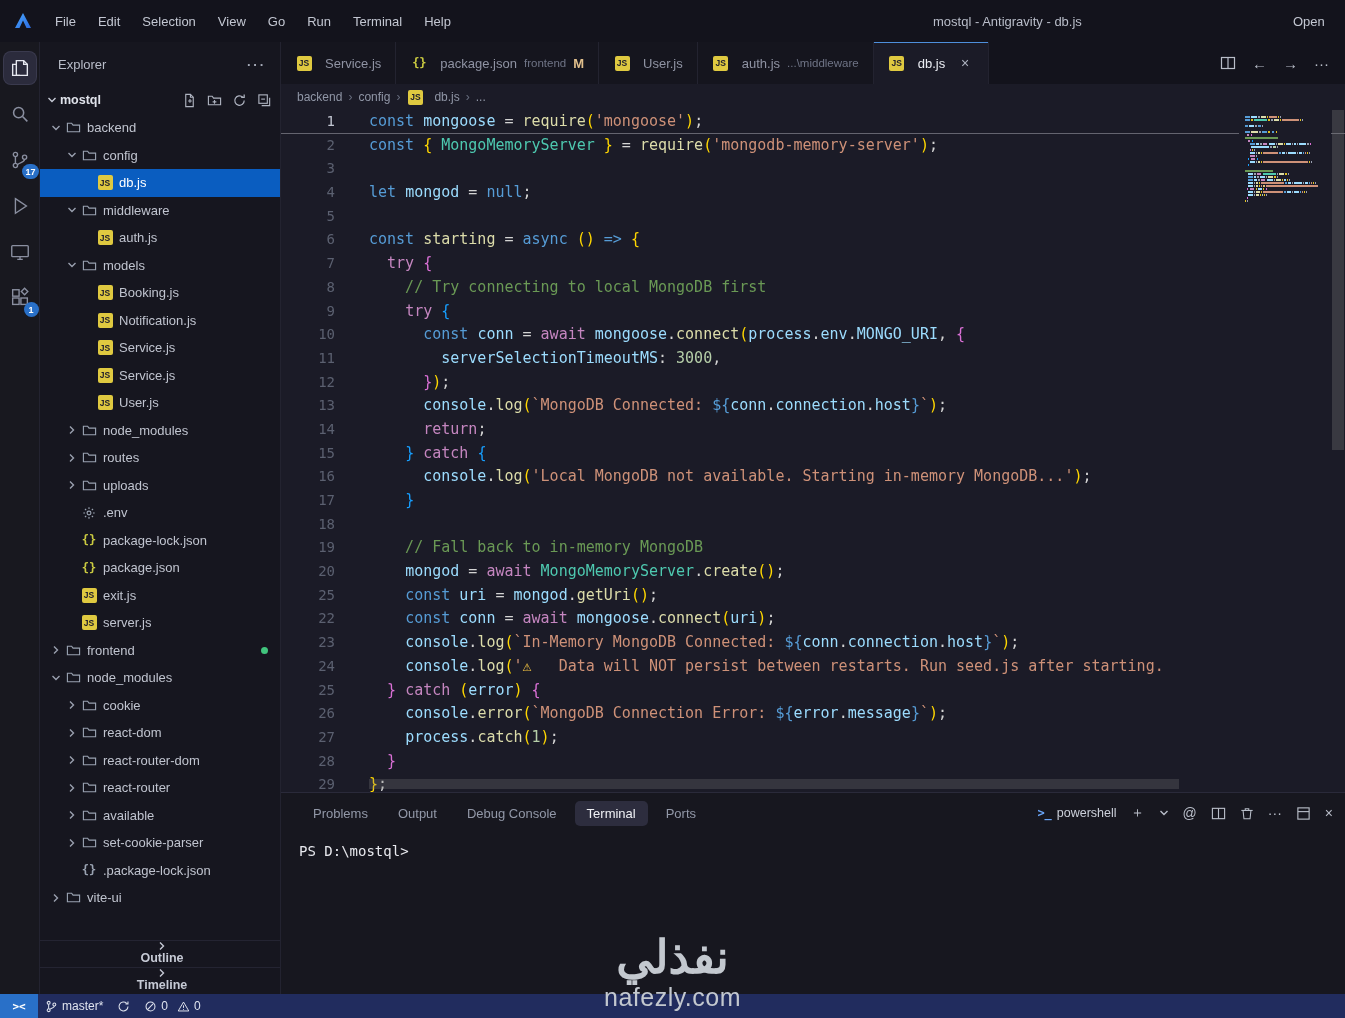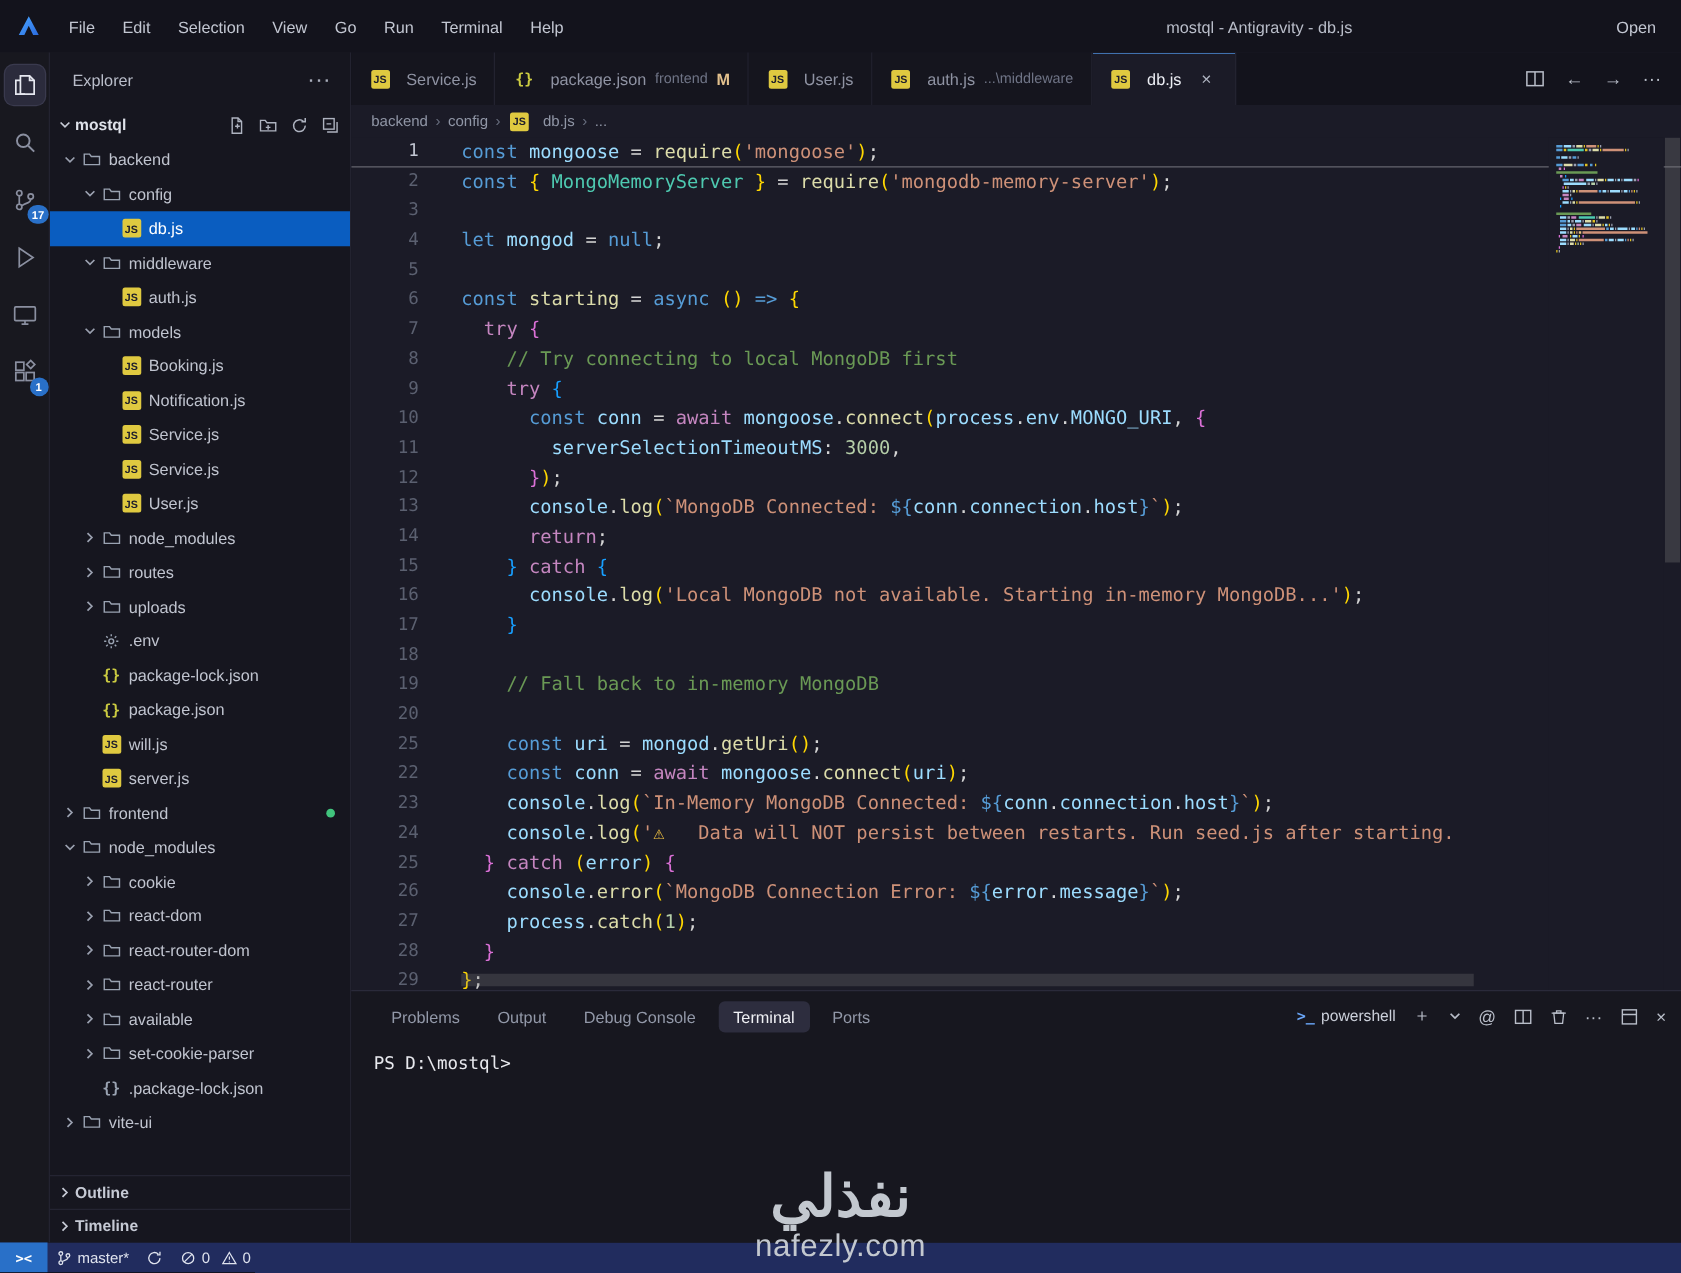--- a/index.html
+++ b/index.html
@@ -32,21 +32,21 @@
   .ws-actions svg { display:block; }
   .tree { flex:1; overflow:hidden; }
   .tree-row { height:27.5px; display:flex; align-items:center; color:#c0c4cf; cursor:default; white-space:nowrap; }
   .tree-row.selected { background:#0a5dc0; color:#ffffff; }
   .chev { width:16px; display:flex; align-items:center; justify-content:center; color:#9aa0af; flex:none; }
   .spacer16 { width:16px; flex:none; }
   .ticon { width:18px; display:flex; align-items:center; justify-content:center; margin-right:5px; flex:none; }
   .js-badge { width:15px; height:15px; background:#dfc940; color:#20202c; font-size:8.5px; font-weight:bold; display:flex; align-items:center; justify-content:center; border-radius:2px; font-family:"Liberation Sans",sans-serif; }
   .braces { font-family:"DejaVu Sans Mono",monospace; font-weight:bold; font-size:12px; }
   .mod-dot { width:7px; height:7px; border-radius:50%; background:#41c47d; margin:0 12px 0 auto; flex:none; }
-  .sb-section { height:27px; border-top:1px solid #242432; display:flex; align-items:center; padding-left:4px; font-weight:bold; font-size:12.5px; color:#c6cad5; }
+  .sb-section { height:27px; border-top:1px solid #242432; display:flex; align-items:center; padding-left:4px; font-weight:bold; font-size:12.5px; color:#c6cad5;flex-direction:column; }
   
   .editor-col { flex:1; display:flex; flex-direction:column; min-width:0; background:#1b1b27; }
   .tabbar { height:42px; background:#13131c; display:flex; align-items:stretch; }
   .tabs { display:flex; }
   .tab { display:flex; align-items:center; gap:7px; padding:0 14px; background:#15151e; border-right:1px solid #232330; color:#8f93a3; font-size:13px; cursor:default; white-space:nowrap; }
   .tab.active { background:#1b1b27; color:#eceef4; box-shadow:inset 0 1px 0 #4e8fdb; }
   .tab .desc { color:#6f7486; font-size:11.5px; }
   .tab .mbadge { color:#e2c08d; font-weight:bold; }
   .tab .close { margin-left:4px; color:#aeb3c0; font-size:14px; width:18px; height:18px; display:flex; align-items:center; justify-content:center; border-radius:4px; }
   .tab-actions { margin-left:auto; display:flex; align-items:center; gap:16px; padding:0 16px; color:#b9bec9; font-size:15px; }
@@ -373,21 +373,21 @@
             <span class="ticon">
               <span class="braces" style="color: rgb(203, 203, 65);">{}</span>
             </span>
             <span>package.json</span>
           </div>
           <div class="tree-row" style="padding-left: 24px;">
             <span class="spacer16"></span>
             <span class="ticon">
               <span class="js-badge">JS</span>
             </span>
-            <span>will.js</span>
+            <span>exit.js</span>
           </div>
           <div class="tree-row" style="padding-left: 24px;">
             <span class="spacer16"></span>
             <span class="ticon">
               <span class="js-badge">JS</span>
             </span>
             <span>server.js</span>
           </div>
           <div class="tree-row" style="padding-left: 8px;">
             <span class="chev">
@@ -617,21 +617,21 @@
             <div class="code-line"><span class="ln">10</span><span class="ct"><span class="tk-p">      </span><span class="tk-k">const </span><span class="tk-v">conn</span><span class="tk-p"> = </span><span class="tk-c">await</span><span class="tk-p"> </span><span class="tk-v">mongoose</span><span class="tk-p">.</span><span class="tk-f">connect</span><span class="tk-b1">(</span><span class="tk-v">process</span><span class="tk-p">.</span><span class="tk-v">env</span><span class="tk-p">.</span><span class="tk-v">MONGO_URI</span><span class="tk-p">, </span><span class="tk-b2">{</span></span></div>
             <div class="code-line"><span class="ln">11</span><span class="ct"><span class="tk-p">        </span><span class="tk-v">serverSelectionTimeoutMS</span><span class="tk-p">: </span><span class="tk-n">3000</span><span class="tk-p">,</span></span></div>
             <div class="code-line"><span class="ln">12</span><span class="ct"><span class="tk-p">      </span><span class="tk-b2">}</span><span class="tk-b1">)</span><span class="tk-p">;</span></span></div>
             <div class="code-line"><span class="ln">13</span><span class="ct"><span class="tk-p">      </span><span class="tk-v">console</span><span class="tk-p">.</span><span class="tk-f">log</span><span class="tk-b1">(</span><span class="tk-s">`MongoDB Connected: </span><span class="tk-k">${</span><span class="tk-v">conn</span><span class="tk-p">.</span><span class="tk-v">connection</span><span class="tk-p">.</span><span class="tk-v">host</span><span class="tk-k">}</span><span class="tk-s">`</span><span class="tk-b1">)</span><span class="tk-p">;</span></span></div>
             <div class="code-line"><span class="ln">14</span><span class="ct"><span class="tk-p">      </span><span class="tk-c">return</span><span class="tk-p">;</span></span></div>
             <div class="code-line"><span class="ln">15</span><span class="ct"><span class="tk-p">    </span><span class="tk-b3">}</span><span class="tk-p"> </span><span class="tk-c">catch</span><span class="tk-p"> </span><span class="tk-b3">{</span></span></div>
             <div class="code-line"><span class="ln">16</span><span class="ct"><span class="tk-p">      </span><span class="tk-v">console</span><span class="tk-p">.</span><span class="tk-f">log</span><span class="tk-b1">(</span><span class="tk-s">'Local MongoDB not available. Starting in-memory MongoDB...'</span><span class="tk-b1">)</span><span class="tk-p">;</span></span></div>
             <div class="code-line"><span class="ln">17</span><span class="ct"><span class="tk-p">    </span><span class="tk-b3">}</span></span></div>
             <div class="code-line"><span class="ln">18</span><span class="ct"></span></div>
             <div class="code-line"><span class="ln">19</span><span class="ct"><span class="tk-m">    // Fall back to in-memory MongoDB</span></span></div>
-            <div class="code-line"><span class="ln">20</span></div>
+            <div class="code-line"><span class="ln">20</span><span class="ct"><span class="tk-p">    </span><span class="tk-v">mongod</span><span class="tk-p"> = </span><span class="tk-c">await</span><span class="tk-p"> </span><span class="tk-t">MongoMemoryServer</span><span class="tk-p">.</span><span class="tk-f">create</span><span class="tk-b1">()</span><span class="tk-p">;</span></span></div>
             <div class="code-line"><span class="ln">25</span><span class="ct"><span class="tk-p">    </span><span class="tk-k">const </span><span class="tk-v">uri</span><span class="tk-p"> = </span><span class="tk-v">mongod</span><span class="tk-p">.</span><span class="tk-f">getUri</span><span class="tk-b1">()</span><span class="tk-p">;</span></span></div>
             <div class="code-line"><span class="ln">22</span><span class="ct"><span class="tk-p">    </span><span class="tk-k">const </span><span class="tk-v">conn</span><span class="tk-p"> = </span><span class="tk-c">await</span><span class="tk-p"> </span><span class="tk-v">mongoose</span><span class="tk-p">.</span><span class="tk-f">connect</span><span class="tk-b1">(</span><span class="tk-v">uri</span><span class="tk-b1">)</span><span class="tk-p">;</span></span></div>
             <div class="code-line"><span class="ln">23</span><span class="ct"><span class="tk-p">    </span><span class="tk-v">console</span><span class="tk-p">.</span><span class="tk-f">log</span><span class="tk-b1">(</span><span class="tk-s">`In-Memory MongoDB Connected: </span><span class="tk-k">${</span><span class="tk-v">conn</span><span class="tk-p">.</span><span class="tk-v">connection</span><span class="tk-p">.</span><span class="tk-v">host</span><span class="tk-k">}</span><span class="tk-s">`</span><span class="tk-b1">)</span><span class="tk-p">;</span></span></div>
             <div class="code-line"><span class="ln">24</span><span class="ct"><span class="tk-p">    </span><span class="tk-v">console</span><span class="tk-p">.</span><span class="tk-f">log</span><span class="tk-b1">(</span><span class="tk-s">'</span><span class="tk-w">⚠ </span><span class="tk-s">  Data will NOT persist between restarts. Run seed.js after starting.</span></span></div>
             <div class="code-line"><span class="ln">25</span><span class="ct"><span class="tk-p">  </span><span class="tk-b2">}</span><span class="tk-p"> </span><span class="tk-c">catch</span><span class="tk-p"> </span><span class="tk-b1">(</span><span class="tk-v">error</span><span class="tk-b1">)</span><span class="tk-p"> </span><span class="tk-b2">{</span></span></div>
             <div class="code-line"><span class="ln">26</span><span class="ct"><span class="tk-p">    </span><span class="tk-v">console</span><span class="tk-p">.</span><span class="tk-f">error</span><span class="tk-b1">(</span><span class="tk-s">`MongoDB Connection Error: </span><span class="tk-k">${</span><span class="tk-v">error</span><span class="tk-p">.</span><span class="tk-v">message</span><span class="tk-k">}</span><span class="tk-s">`</span><span class="tk-b1">)</span><span class="tk-p">;</span></span></div>
             <div class="code-line"><span class="ln">27</span><span class="ct"><span class="tk-p">    </span><span class="tk-v">process</span><span class="tk-p">.</span><span class="tk-f">catch</span><span class="tk-b1">(</span><span class="tk-n">1</span><span class="tk-b1">)</span><span class="tk-p">;</span></span></div>
             <div class="code-line"><span class="ln">28</span><span class="ct"><span class="tk-p">  </span><span class="tk-b2">}</span></span></div>
             <div class="code-line"><span class="ln">29</span><span class="ct"><span class="tk-b1">}</span><span class="tk-p">;</span></span></div>
           </div>

